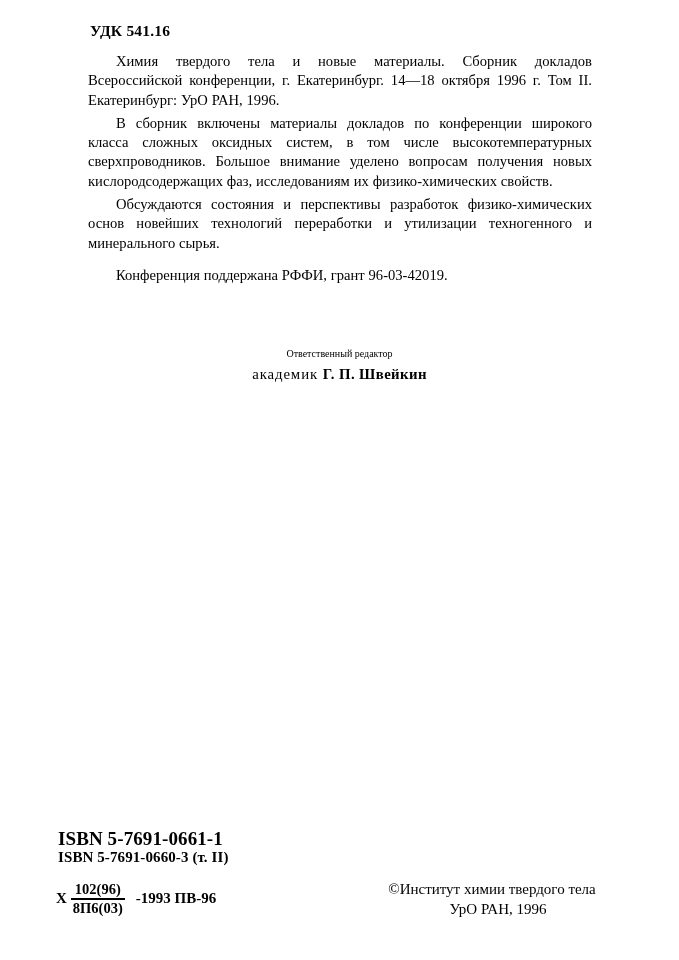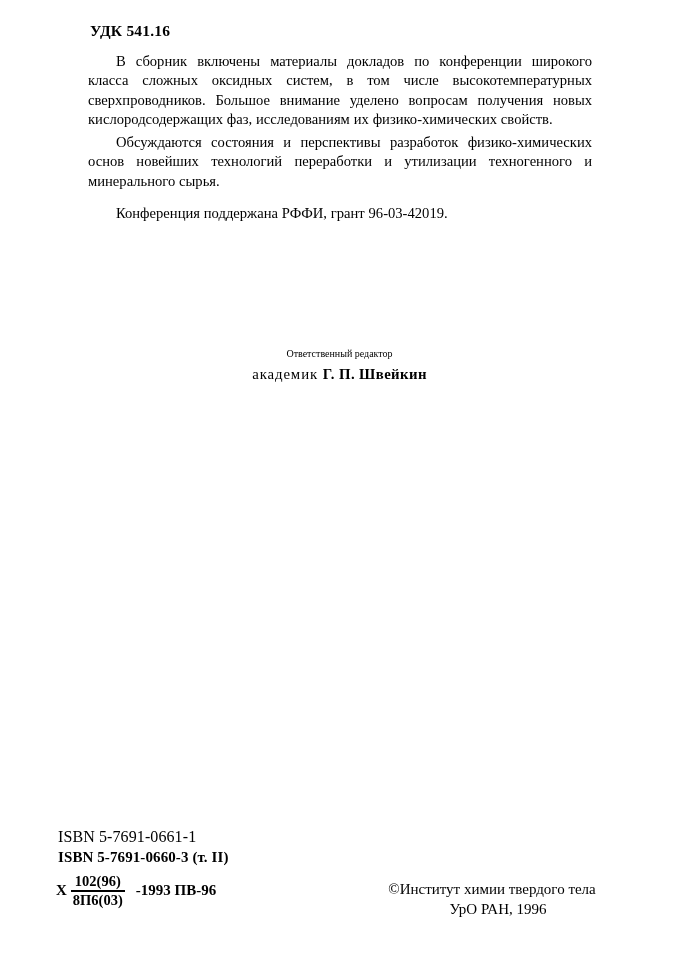--- a/index.html
+++ b/index.html
@@ -74,22 +74,22 @@
     position: absolute;
     left: 0;
     top: 828px;
     width: 679px;
     height: 120px;
   }
   .isbn1 {
     position: absolute;
     left: 58px;
     top: 0px;
-    font-size: 16px;
-    font-weight: normal;
+    font-size: 19px;
+    font-weight: bold;
     letter-spacing: 0.1px;
   }
   .isbn2 {
     position: absolute;
     left: 58px;
     top: 21px;
     font-size: 15px;
     font-weight: bold;
     letter-spacing: 0.1px;
   }
@@ -105,21 +105,21 @@
   .code-x {
     font-size: 15px;
     font-weight: bold;
     margin-right: 3px;
   }
   .frac {
     display: inline-flex;
     flex-direction: column;
     align-items: center;
     line-height: 1.05;
-    margin: 0 1px;
+    margin: 8px 1px;
   }
   .frac .num {
     font-size: 14.5px;
     font-weight: bold;
     padding: 0 2px 1px 2px;
   }
   .frac .bar {
     width: 100%;
     height: 1.4px;
     background: #000;
@@ -149,20 +149,21 @@
   }
 </style>
 </head>
 <body>
 
 <div class="page">
 
   <div class="udk">УДК 541.16</div>
 
   <div class="body-block">
+    <p class="para tight">Химия твердого тела и новые материалы. Сборник докладов Всероссийской конференции, г. Екатеринбург. 14—18 октября 1996 г. Том II. Екатеринбург: УрО РАН, 1996.</p>
     <p class="para tight">В сборник включены материалы докладов по конференции широкого класса сложных оксидных систем, в том числе высокотемпературных сверхпроводников. Большое внимание уделено вопросам получения новых кислородсодержащих фаз, исследованиям их физико-химических свойств.</p>
     <p class="para tight">Обсуждаются состояния и перспективы разработок физико-химических основ новейших технологий переработки и утилизации техногенного и минерального сырья.</p>
     <p class="para last">Конференция поддержана РФФИ, грант 96-03-42019.</p>
   </div>
 
   <div class="editor-block">
     <div class="editor-role">Ответственный редактор</div>
     <div class="editor-name"><span>академик </span><b>Г. П. Швейкин</b></div>
   </div>
 

